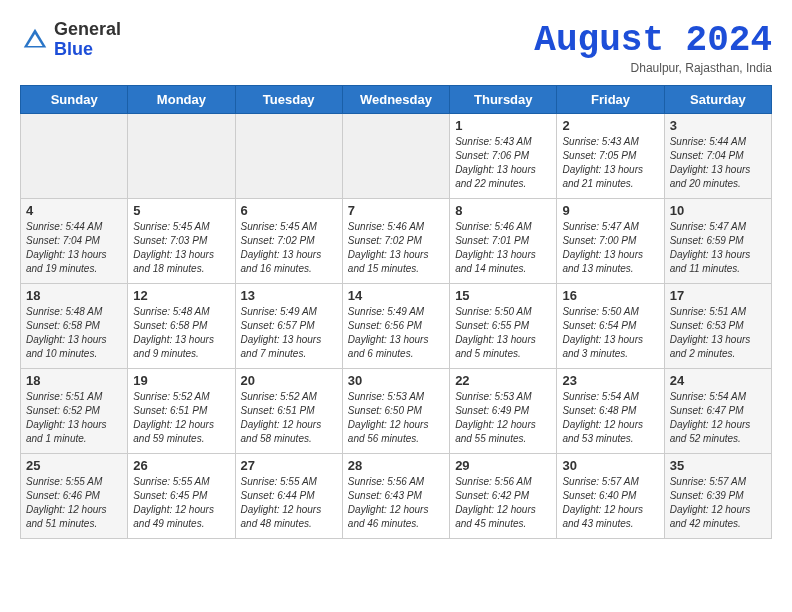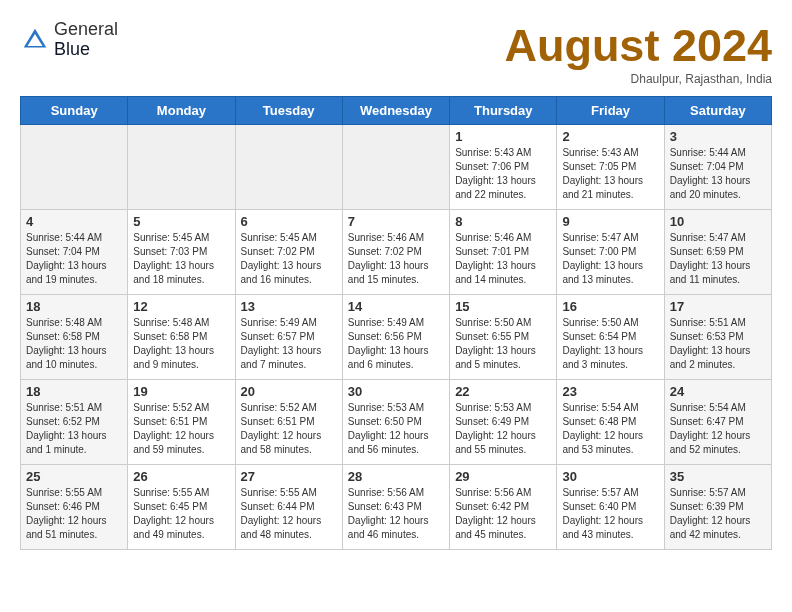--- a/index.html
+++ b/index.html
@@ -16,36 +16,37 @@
       align-items: flex-start;
       margin-bottom: 10px;
     }
     .logo {
       display: flex;
       align-items: center;
       gap: 4px;
     }
     .logo-text {
       font-size: 18px;
-      font-weight: normal;
+      font-weight: bold;
       line-height: 1.1;
     }
     .logo-text .general { color: #333; }
-    .logo-text .blue { color: #0f172a; }
+    .logo-text .blue { color: #1d4ed8; }
     .logo-icon {
       width: 30px;
       height: 30px;
     }
     .title-block {
       text-align: right;
     }
     .month-title {
-      font-size: 45px;
+      font-size: 36px;
       font-weight: bold;
-      color: #a16207;
+      color: #1d4ed8;
+      font-family: Liberation Mono, monospace;
     }
     .location {
       font-size: 12px;
       color: #555;
     }
     table {
       width: 100%;
       border-collapse: collapse;
       table-layout: fixed;
     }
@@ -76,20 +77,21 @@
     }
     .day-num {
       font-weight: bold;
       font-size: 13px;
       margin-bottom: 2px;
     }
     .day-info {
       line-height: 1.4;
       font-size: 10px;
       color: #333;
+      font-style: italic;
     }
   </style>
 </head>
 <body>
 
 <div class="header">
   <div class="logo">
     <svg class="logo-icon" viewBox="0 0 40 40">
       <polygon points="20,5 35,30 5,30" fill="#2a75c7"></polygon>
       <polygon points="20,12 30,28 10,28" fill="#fff"></polygon>

